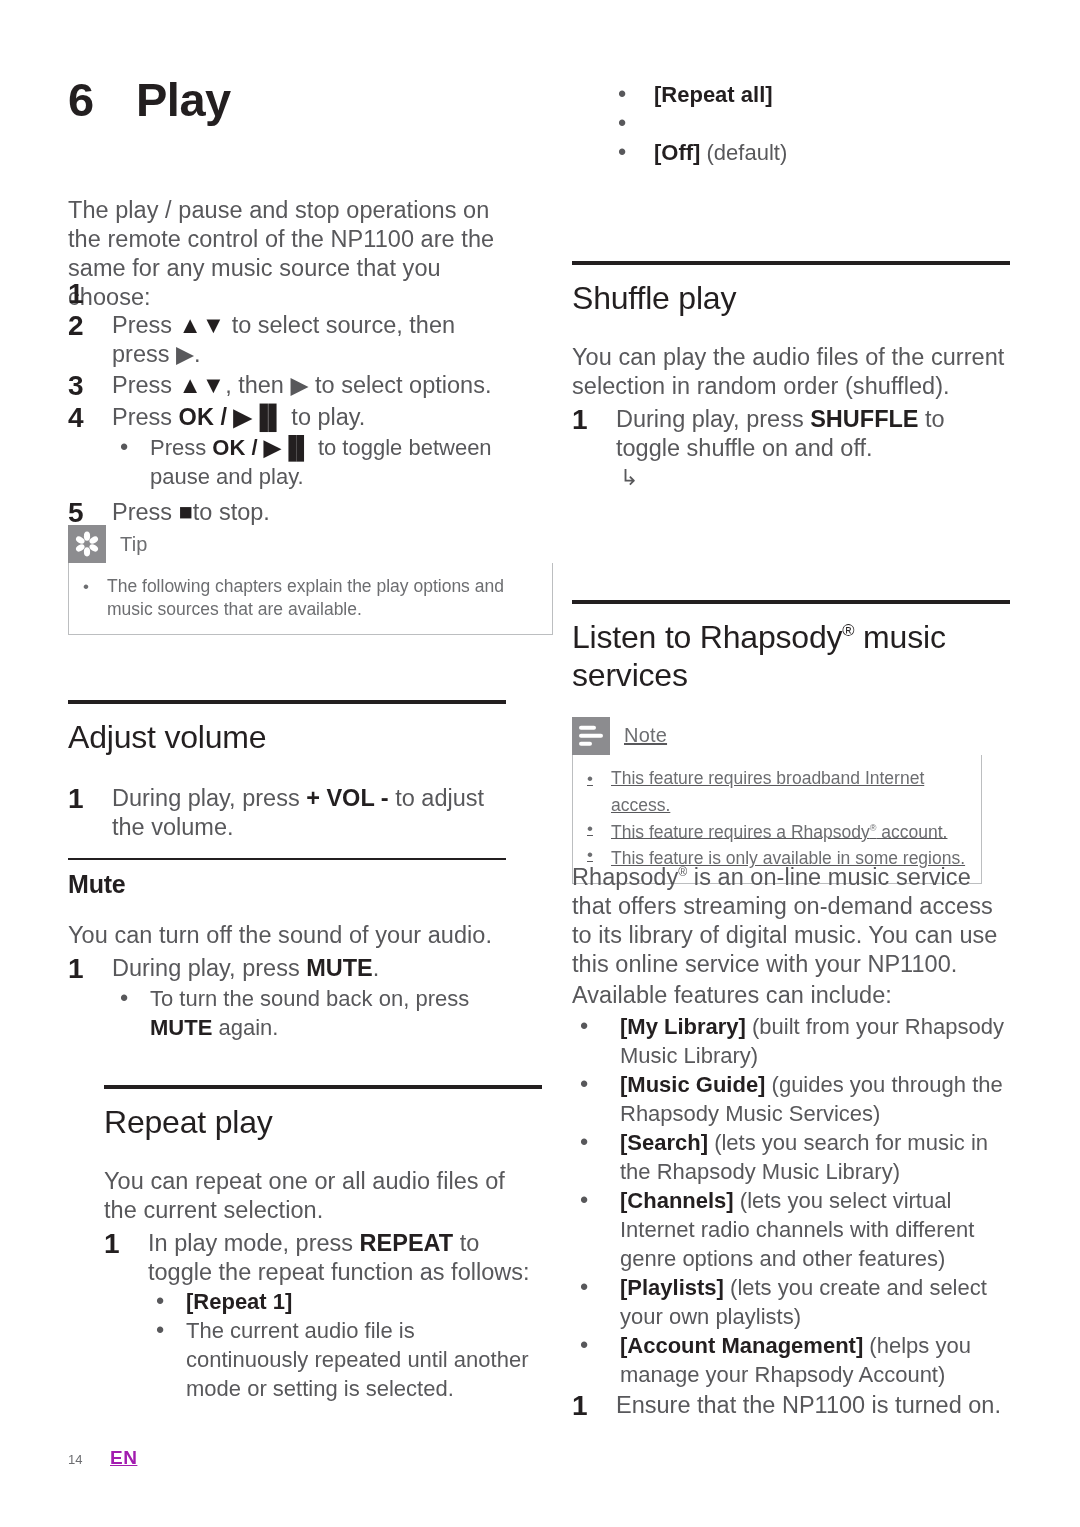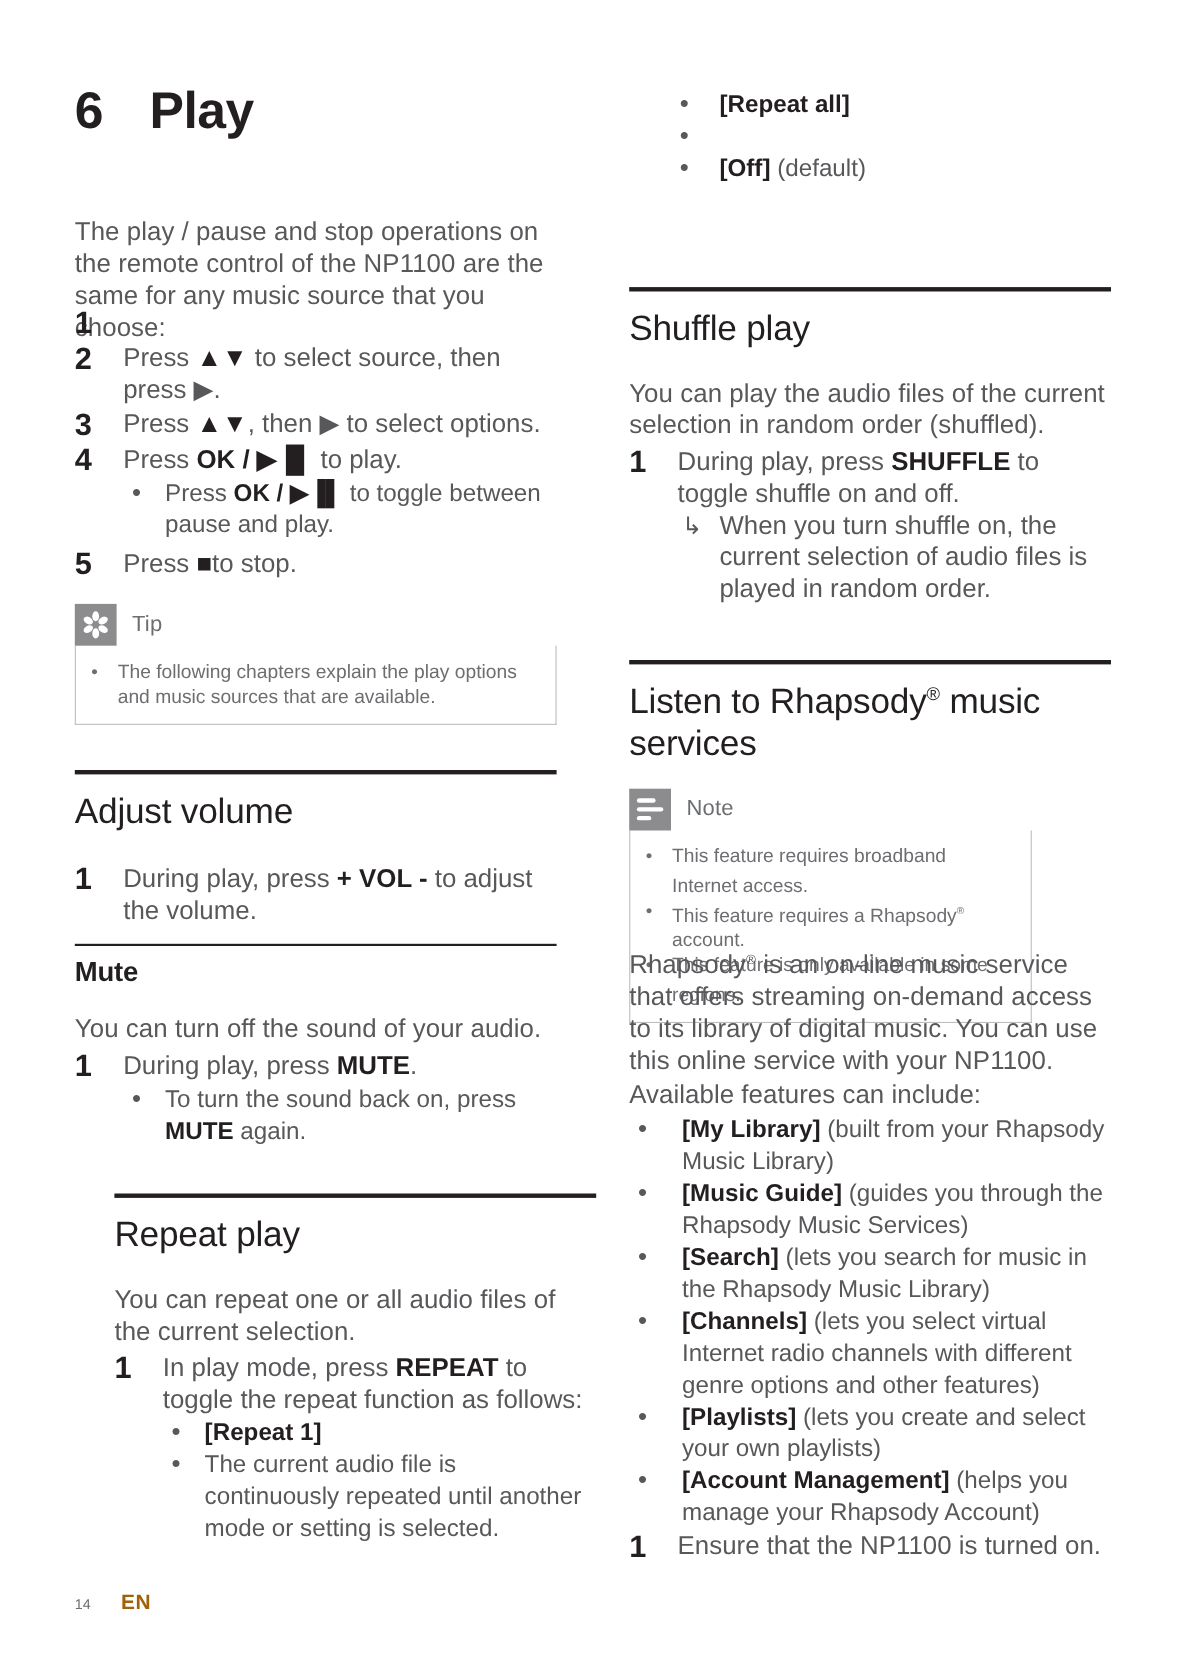--- a/index.html
+++ b/index.html
@@ -217,23 +217,24 @@
     display: flex;
     align-items: baseline;
   }
   .footer .pg {
     font-size: 13px;
     color: #6d6e71;
     width: 42px;
   }
   .footer .lang {
     font-size: 19px;
-    color: #a16207;
+    color: #a21caf;
     font-weight: bold;
     letter-spacing: 0.5px;
+    text-decoration: underline;
   }
 
   
   .abs { position: absolute; width: 438px; }
 </style>
 </head>
 <body>
 
 <div class="page">
 
@@ -271,21 +272,21 @@
       <div class="dot">•</div>
       <div class="txt"><span>Press </span><b>OK / ▶▐▌</b><span> to toggle between pause and play.</span></div>
     </div>
 
     <div class="step" style="margin-top:5px;">
       <div class="n">5</div>
       <div class="txt"><span>Press </span><b>■</b><span>to stop.</span></div>
     </div>
   </div>
 
-  <div class="abs callout" style="left:68px; top:525px; width:438px;margin-top:24px;">
+  <div class="abs callout" style="left:68px; top:525px; width:485px;">
     <div class="callout-head">
       <div class="callout-icon">
         <svg class="tip-glyph" width="26" height="26" viewBox="0 0 26 26" aria-hidden="true">
           <g fill="#ffffff">
             <ellipse cx="13" cy="5.2" rx="3.1" ry="4.6"></ellipse>
             <ellipse cx="13" cy="20.8" rx="3.1" ry="4.6"></ellipse>
             <ellipse cx="13" cy="5.2" rx="3.1" ry="4.6" transform="rotate(60 13 13)"></ellipse>
             <ellipse cx="13" cy="20.8" rx="3.1" ry="4.6" transform="rotate(60 13 13)"></ellipse>
             <ellipse cx="13" cy="5.2" rx="3.1" ry="4.6" transform="rotate(120 13 13)"></ellipse>
             <ellipse cx="13" cy="20.8" rx="3.1" ry="4.6" transform="rotate(120 13 13)"></ellipse>
@@ -360,29 +361,28 @@
   <div class="abs" style="left:572px; top:261px;">
     <div class="rule-thick"></div>
     <h1 class="sec">Shuffle play</h1>
     <p class="body">You can play the audio files of the current selection in random order (shuffled).</p>
     <div class="step">
       <div class="n">1</div>
       <div class="txt"><span>During play, press </span><b>SHUFFLE</b><span> to toggle shuffle on and off.</span></div>
     </div>
     <div class="arrow-bullet">
       <div class="ar">↳</div>
-      <div class="txt">When you turn shuffle on, the current selection of audio files is played in random order.</div>
     </div>
   </div>
 
   <div class="abs" style="left:572px; top:600px;">
     <div class="rule-thick"></div>
     <h1 class="sec" style="margin-bottom:22px;"><span>Listen to Rhapsody</span><sup class="reg">®</sup><span> music services</span></h1>
 
-    <div class="callout" style="width:366px;">
+    <div class="callout" style="width:410px;text-decoration:underline;">
       <div class="callout-head">
         <div class="callout-icon">
           <div class="note-bars" aria-hidden="true">
               <i></i>
               <i></i>
               <i></i>
             </div>
         </div>
         <div class="callout-label">Note</div>
       </div>

